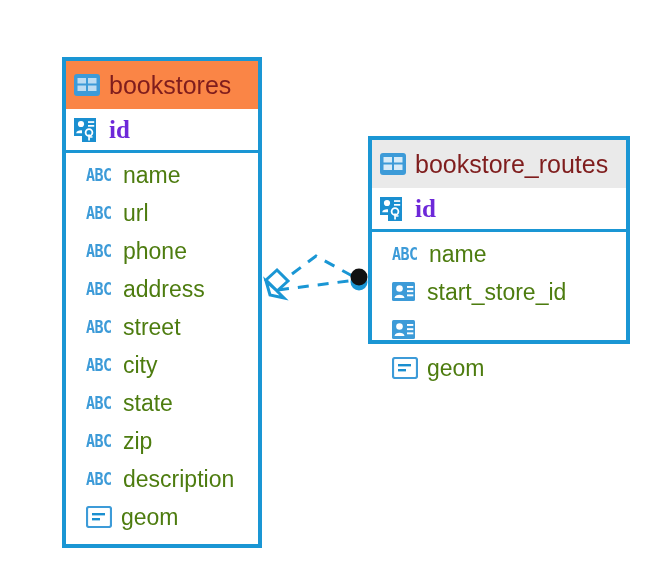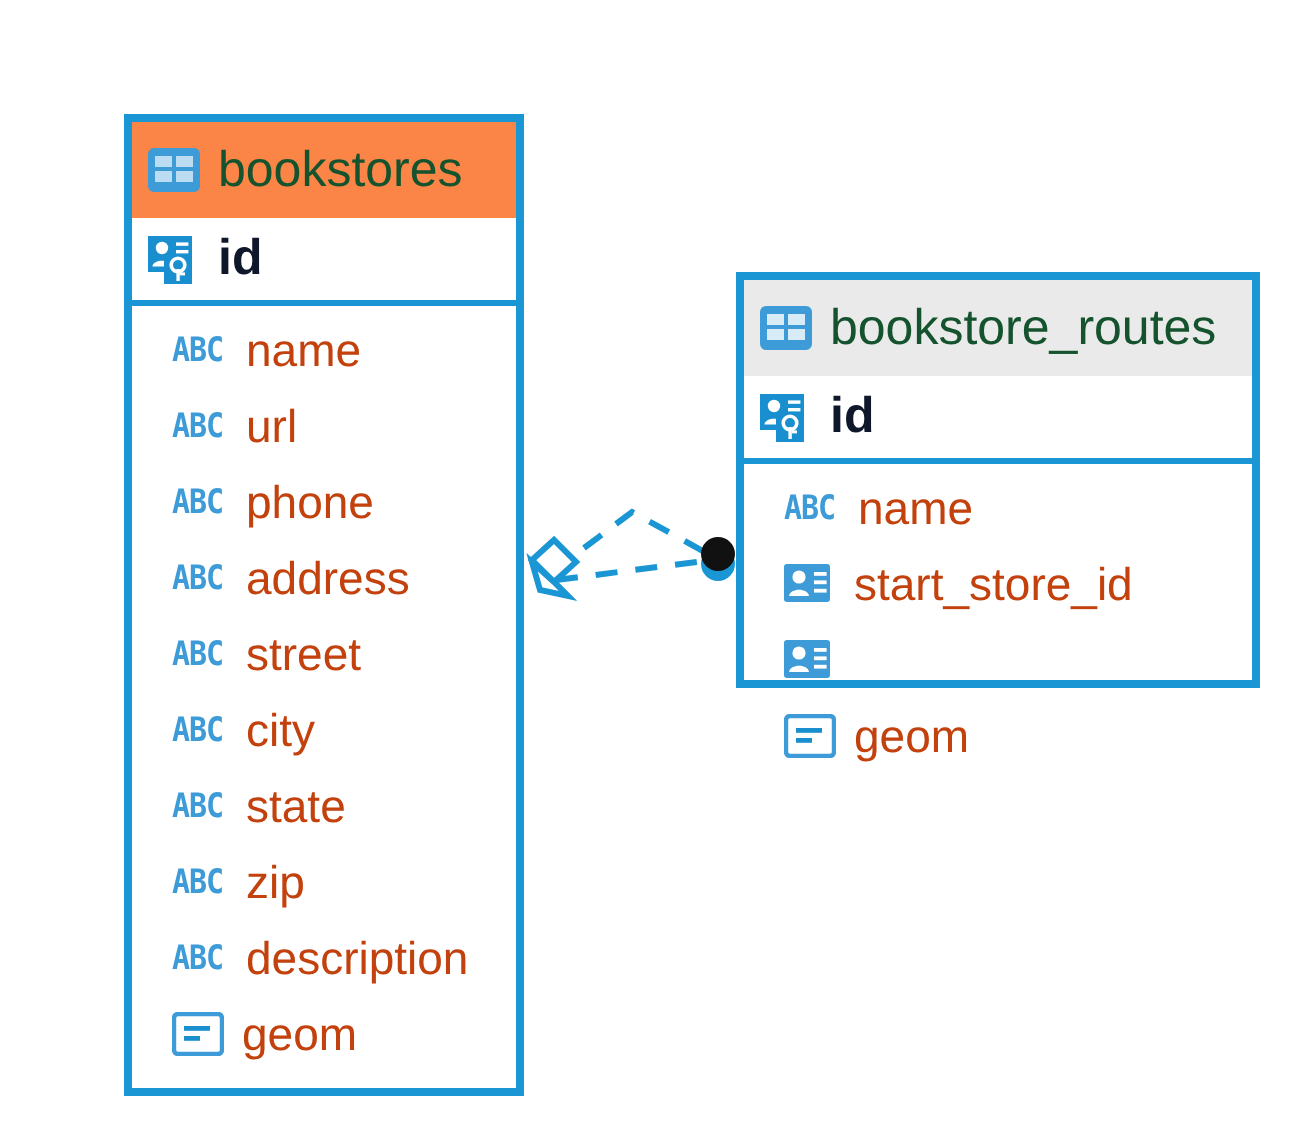--- a/index.html
+++ b/index.html
@@ -50,57 +50,58 @@
     box-sizing: border-box;
     height: 48px;
     padding: 0 8px;
     gap: 9px;
   }
   .entity-header.orange { background: #fa8546; }
   .entity-header.grey   { background: #eaeaea; }
 
   .entity-title {
     font-size: 25px;
-    color: #14532d;
+    color: #7f1d1d;
     line-height: 1;
     white-space: nowrap;
   }
 
   .pk-row {
     display: flex;
     align-items: center;
     box-sizing: border-box;
     height: 44px;
     padding: 0 8px;
     gap: 9px;
     background: #ffffff;
     border-bottom: 3px solid #1a96d4;
   }
   .pk-label {
     font-size: 25px;
     font-weight: bold;
-    color: #0f172a;
+    color: #6d28d9;
     line-height: 1;
     white-space: nowrap;
+    font-family: Liberation Serif, serif;
   }
 
   .field-list {
     padding-top: 3px;
   }
   .field-row {
     display: flex;
     align-items: center;
     box-sizing: border-box;
     height: 38px;
     padding: 0 20px;
     gap: 9px;
   }
   .field-label {
     font-size: 23px;
-    color: #c2410c;
+    color: #4d7c0f;
     line-height: 1;
     white-space: nowrap;
   }
 
   
   .icon {
     flex: 0 0 auto;
     display: block;
     line-height: 0;
   }

